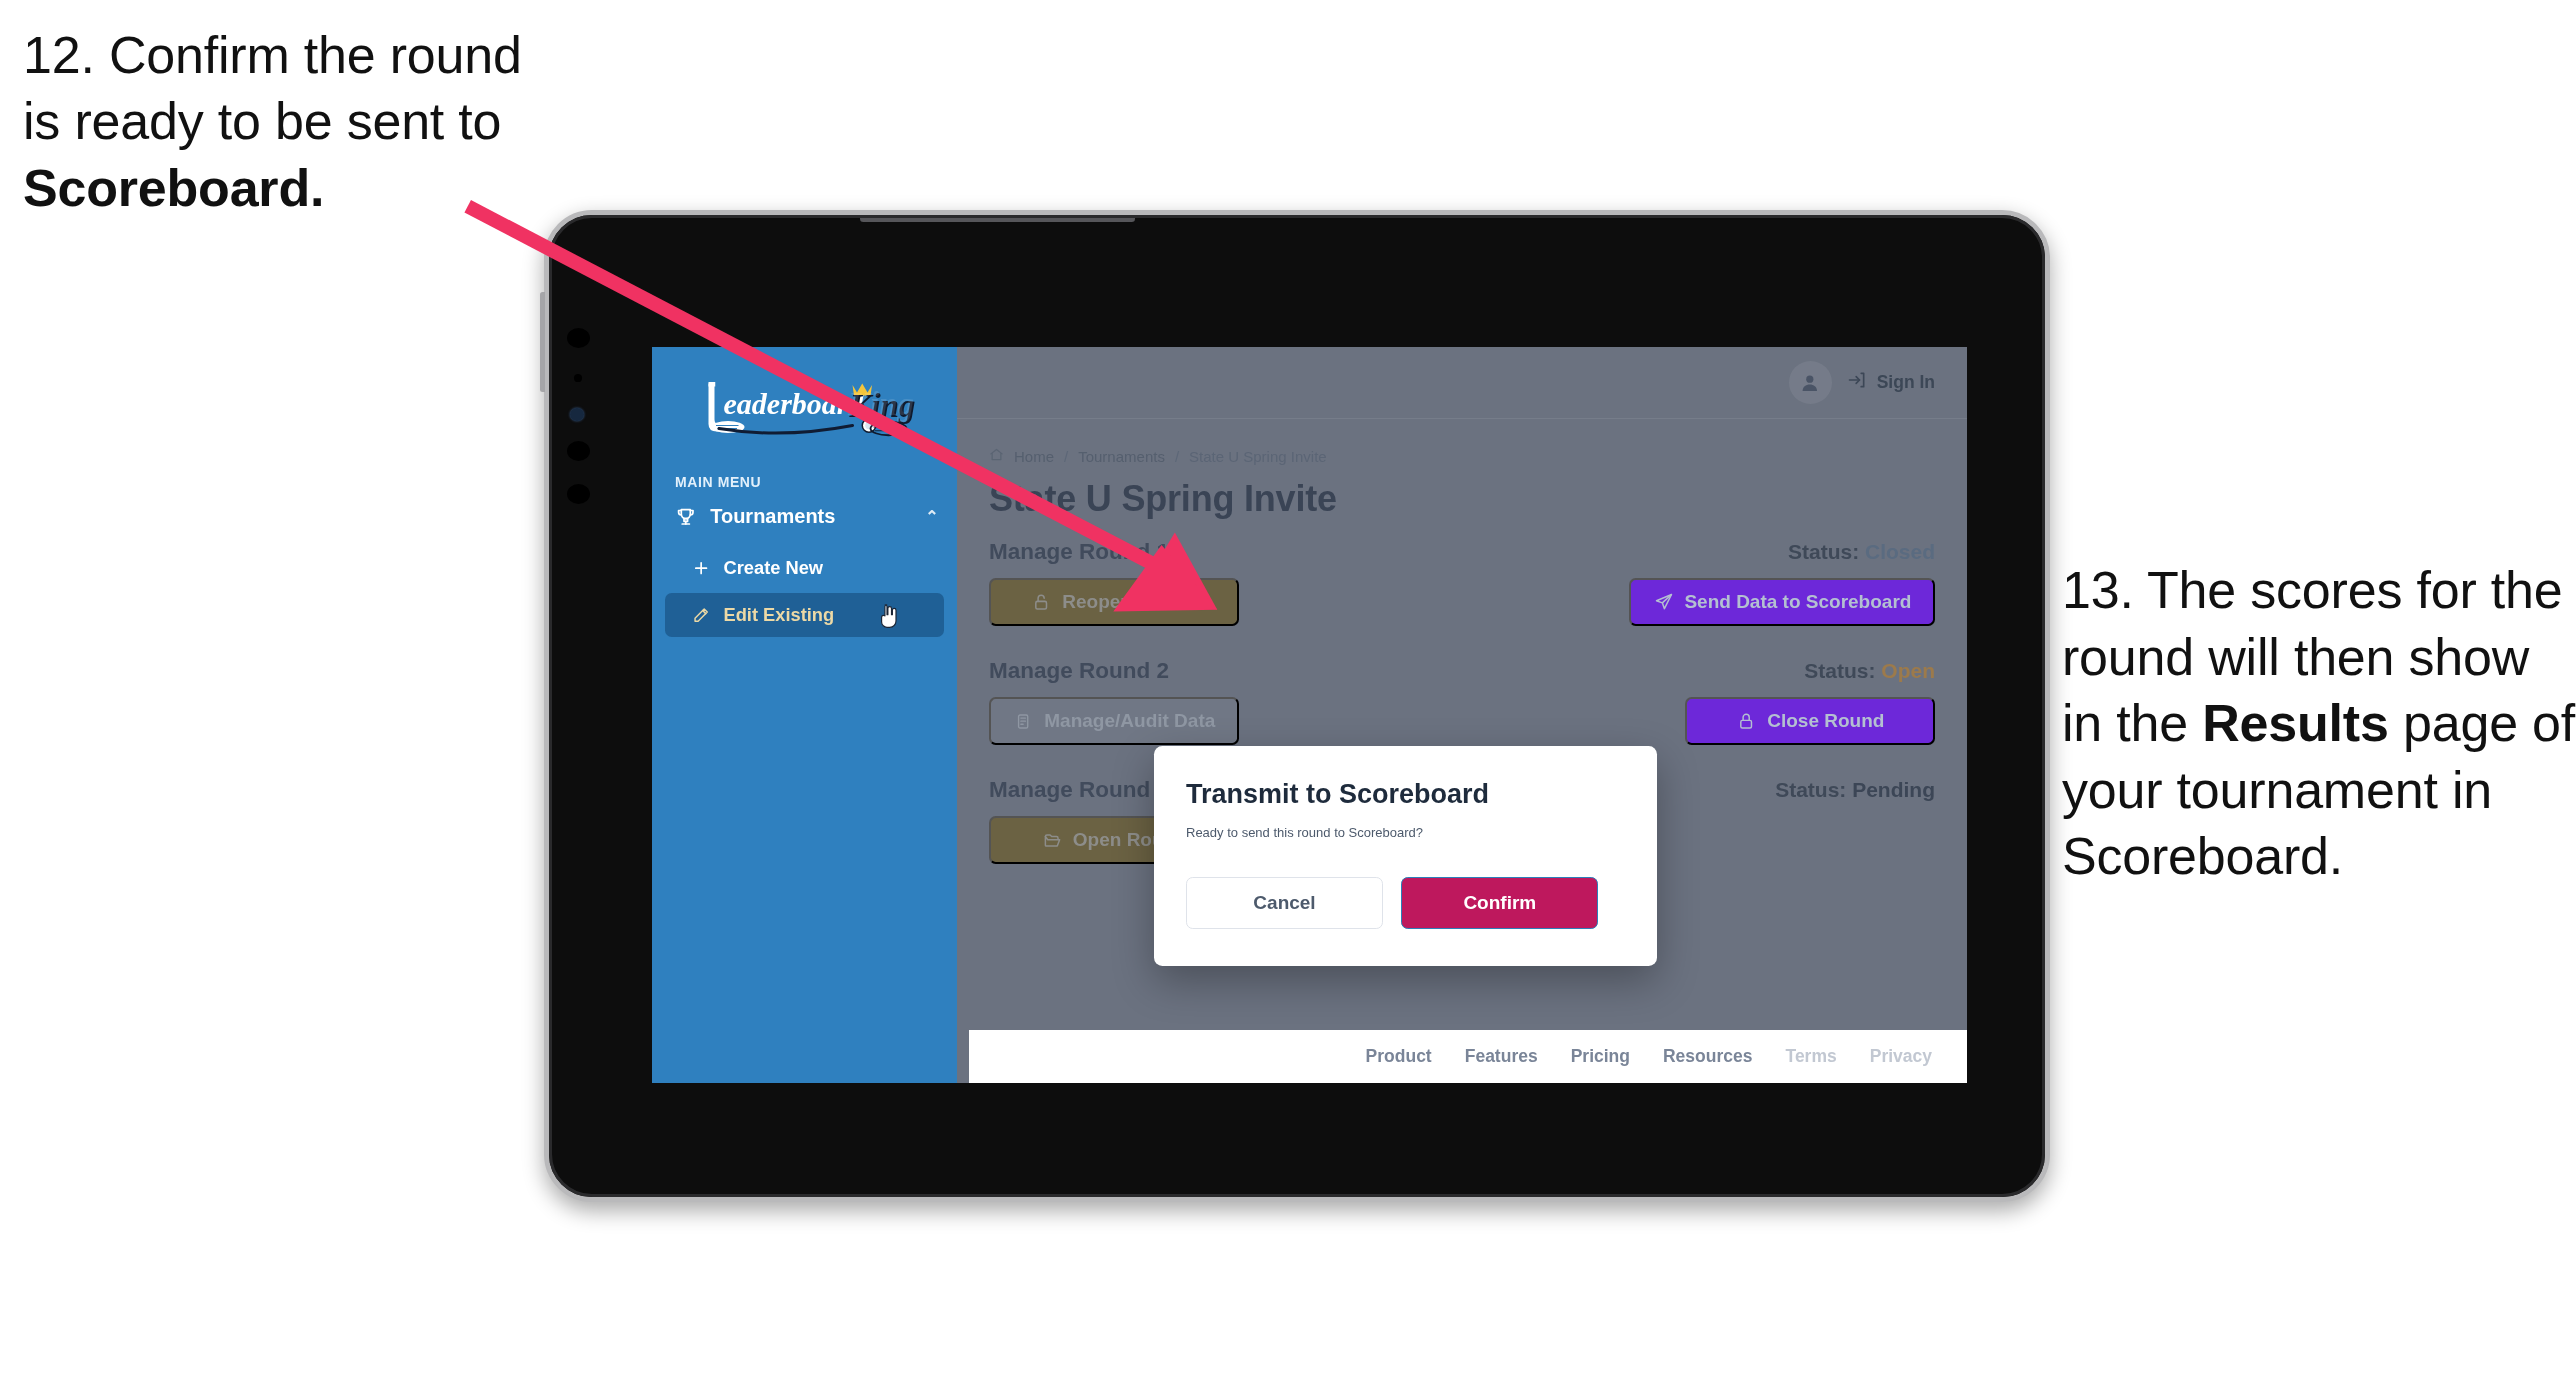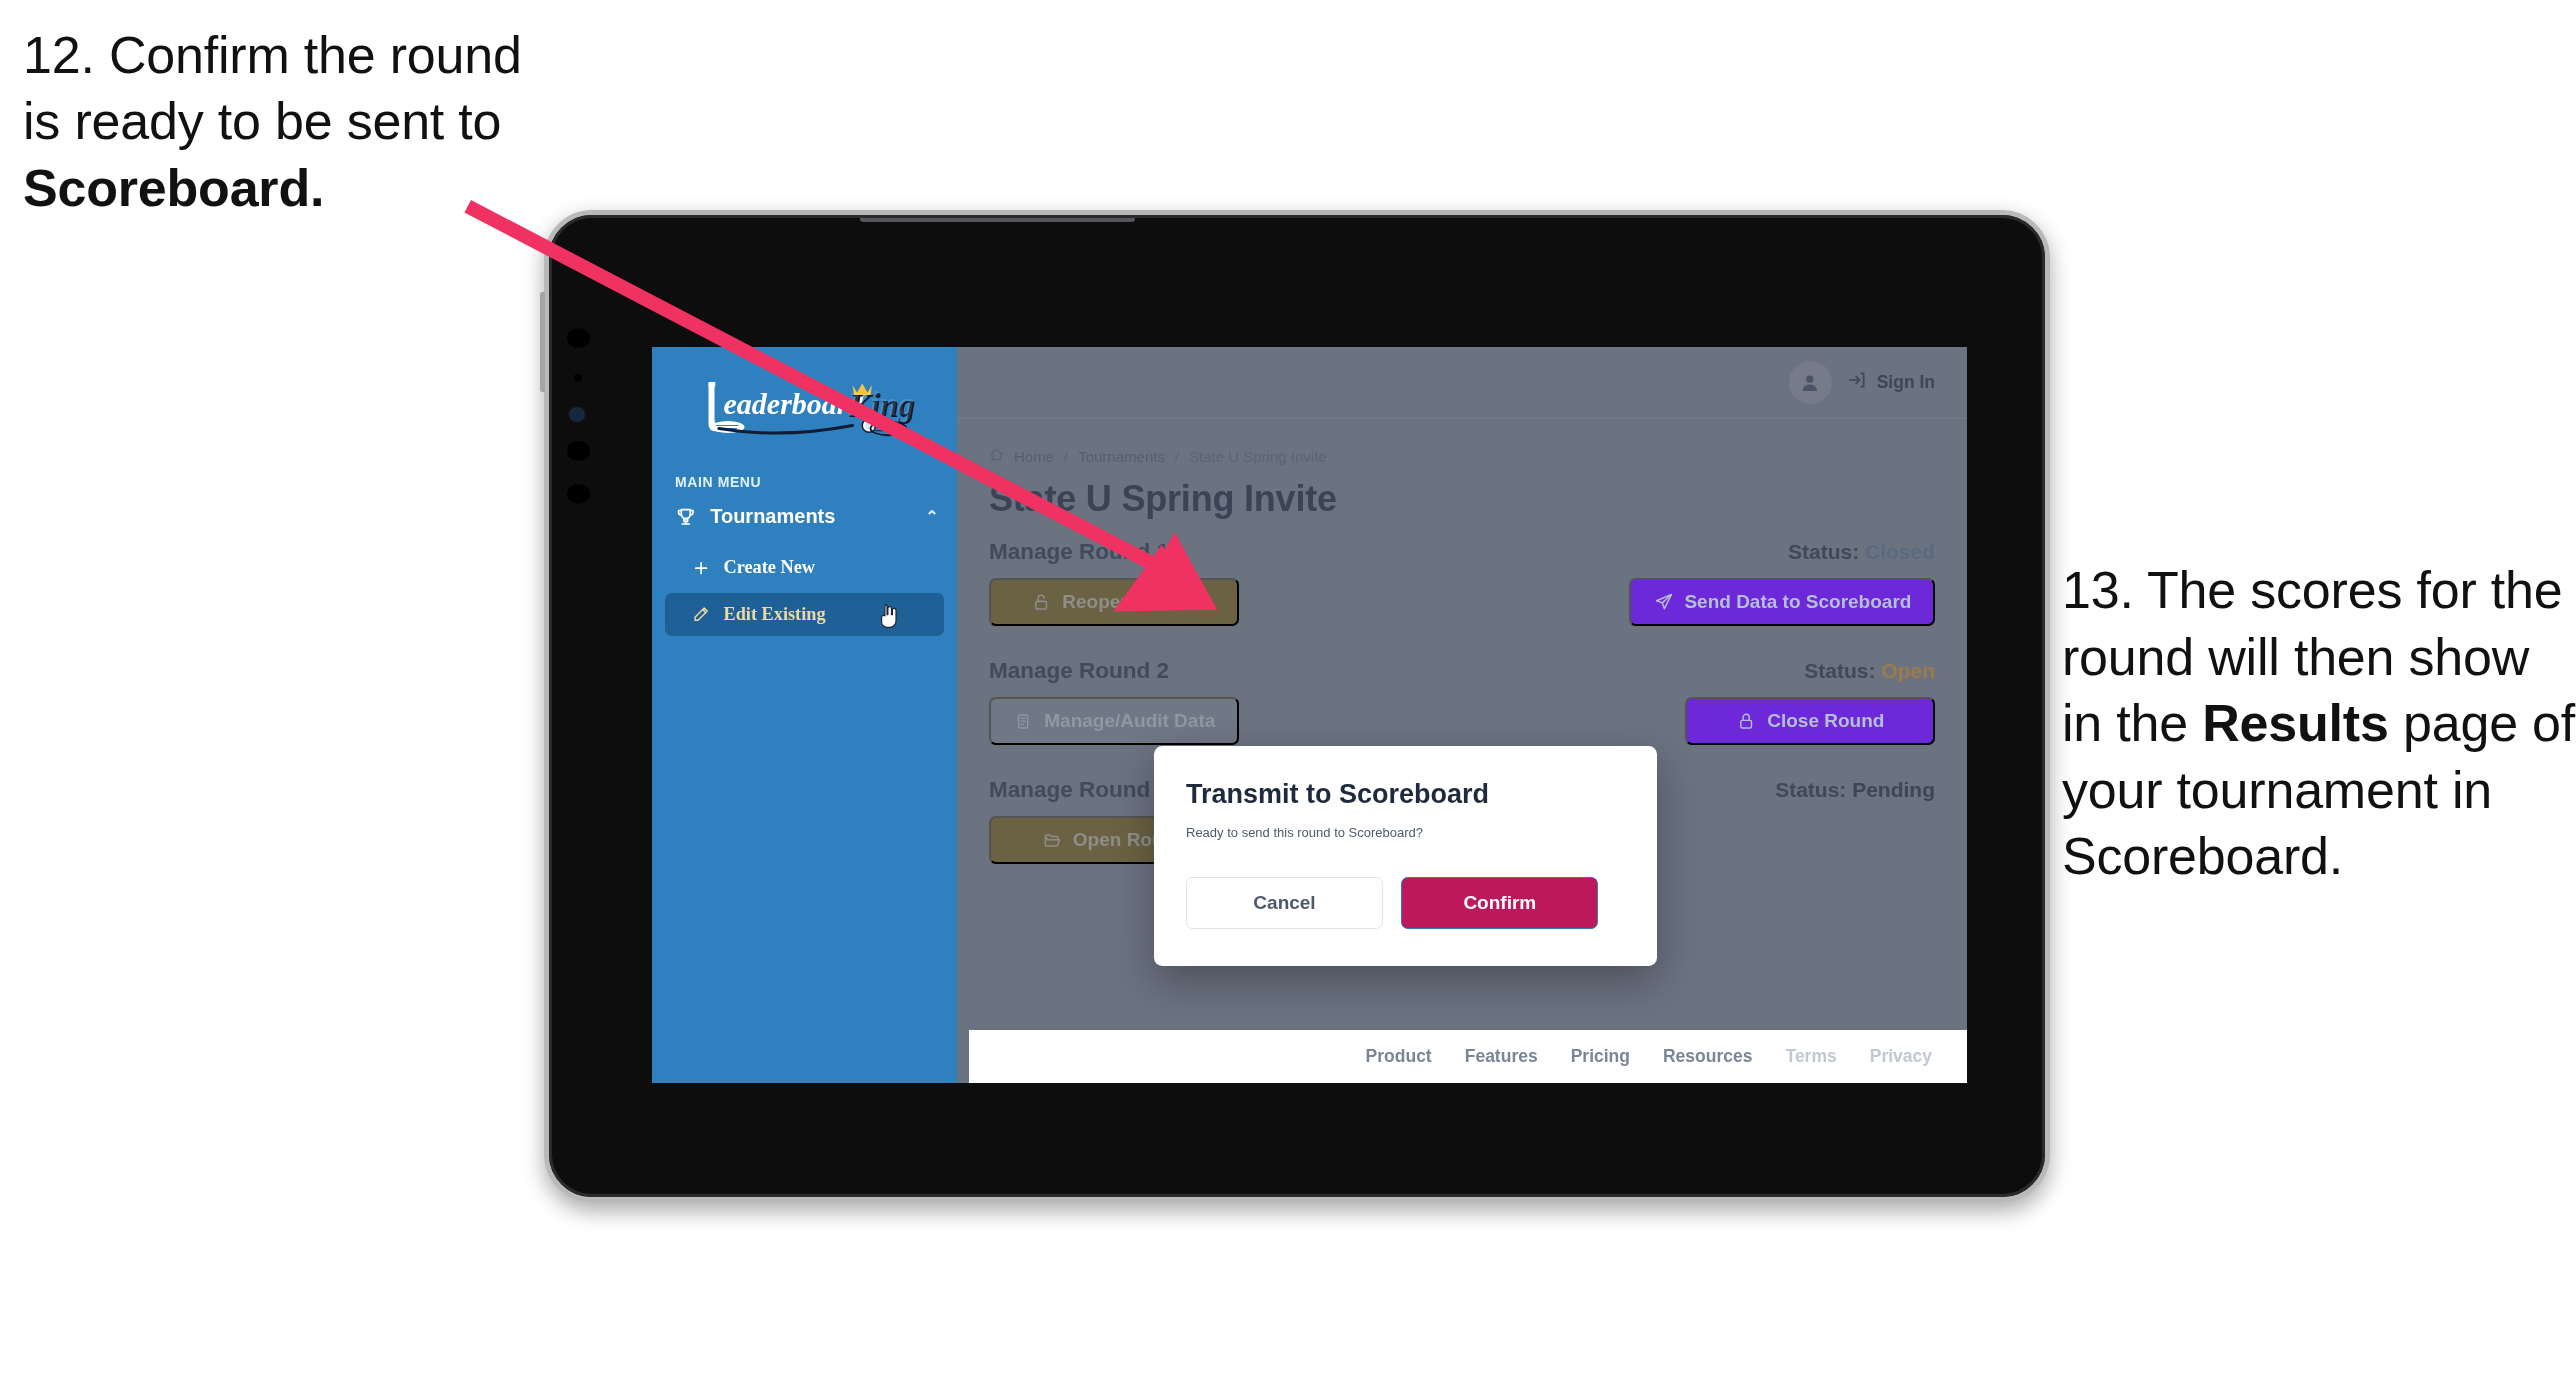--- a/index.html
+++ b/index.html
@@ -113,21 +113,20 @@
   .nav-item .chev { position: absolute; right: 18.3px; font-size: 16px; opacity: 0.85; }
   .nav-sub {
     display: flex; align-items: center;
     gap: 11.6px;
     margin: 3.3px 13.3px;
     padding: 10.8px 13.3px 10.8px 25px;
     color: #ffffff;
     font-size: 18.3px;
     font-weight: 700;
     border-radius: 6.7px;
-    font-family: Liberation Serif, serif;
   }
   .nav-sub.active {
     background: #1f6096;
     color: #ecd9a6;
   }
   .nav-sub .ic { width: 21.6px; height: 21.6px; display: inline-flex; align-items: center; justify-content: center; }
   .nav-item .ic { width: 25px; height: 25px; display: inline-flex; align-items: center; justify-content: center; }
   #cursor-hand {
     position: absolute;
     left: 226px; top: 256px;

